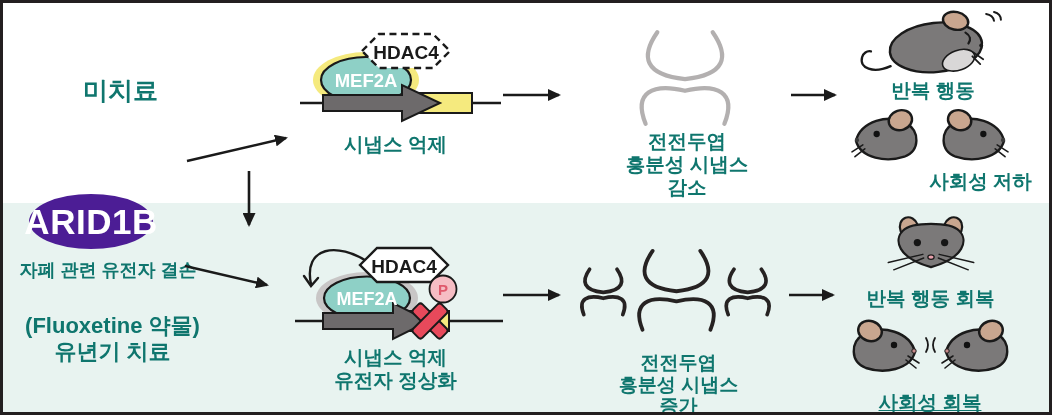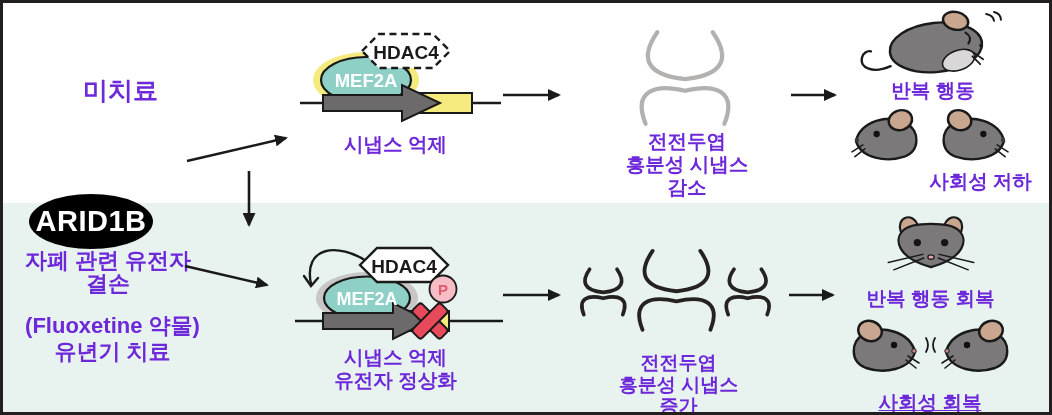--- a/index.html
+++ b/index.html
@@ -1,28 +1,28 @@
 <!DOCTYPE html>
 <html><head>
 <meta charset="utf-8">
 <style>
   html,body{margin:0;padding:0;background:#fff;}
   .fig{position:relative;width:1052px;height:415px;background:#ffffff;
        border:3px solid #231f20;box-sizing:border-box;overflow:hidden;
        font-family:"Liberation Sans","DejaVu Sans",sans-serif;}
   .treated-bg{position:absolute;left:0;top:200px;width:100%;height:209px;background:#e8f3f0;}
   .abs{position:absolute;}
-  .cap{position:absolute;text-align:center;font-weight:800;color:#6d28d9;}
+  .cap{position:absolute;text-align:center;font-weight:800;color:#0f766e;}
   .cap div{white-space:nowrap;}
   .row-label{font-size:25px;line-height:27px;}
   .row-label2{font-size:22px;line-height:26px;}
   .c19{font-size:19.5px;line-height:23px;}
   .c19s{font-size:19px;line-height:21.5px;}
-  .badge{position:absolute;background:#000000;border-radius:50%;
-         color:#ffffff;font-weight:800;font-size:29px;text-align:center;
+  .badge{position:absolute;background:#4c1d95;border-radius:50%;
+         color:#ffffff;font-weight:800;font-size:35px;text-align:center;
          display:flex;align-items:center;justify-content:center;letter-spacing:.5px;}
   svg{display:block;overflow:visible;}
   svg text{font-family:"Liberation Sans","DejaVu Sans",sans-serif;}
 </style>
 </head>
 <body>
 
 <div class="fig">
   <div class="treated-bg"></div>
 
@@ -113,21 +113,21 @@
 
   <svg class="abs" style="left:236px;top:166px;" width="20" height="72" viewBox="0 0 20 72">
     <defs>
         <marker id="m4" markerUnits="userSpaceOnUse" markerWidth="14" markerHeight="13" refX="12" refY="6.5" orient="auto">
           <path d="M0,0 L14,6.5 L0,13 Z" fill="#1a1a1a"></path>
         </marker>
       </defs>
     <line x1="10" y1="2" x2="10" y2="56" stroke="#1a1a1a" stroke-width="2.6" marker-end="url(#m4)"></line>
   </svg>
 
-  <div class="cap c19" style="left:10px;top:246px;width:190px;font-size:22px;">자폐 관련 유전자 결손</div>
+  <div class="cap c19" style="left:10px;top:256px;width:190px;font-size:18px;">자폐 관련 유전자 결손</div>
 
   <svg class="abs" style="left:176px;top:255px;" width="105" height="38" viewBox="0 0 105 38">
     <defs>
         <marker id="m5" markerUnits="userSpaceOnUse" markerWidth="13" markerHeight="12" refX="11" refY="6" orient="auto">
           <path d="M0,0 L13,6 L0,12 Z" fill="#1a1a1a"></path>
         </marker>
       </defs>
     <line x1="6" y1="8" x2="88" y2="27" stroke="#1a1a1a" stroke-width="2.4" marker-end="url(#m5)"></line>
   </svg>
 

